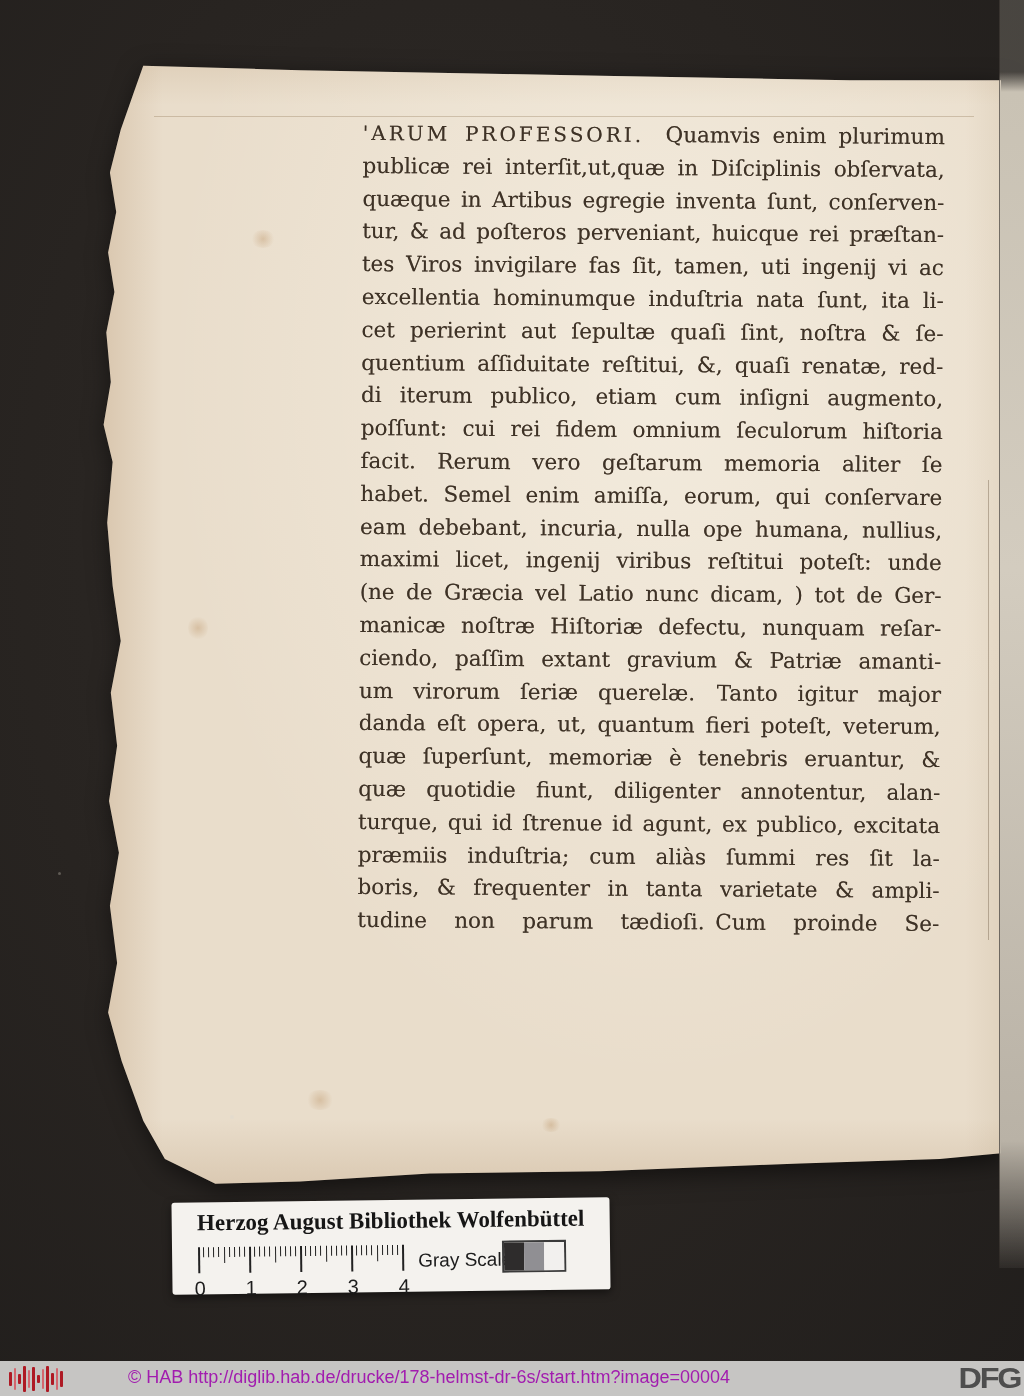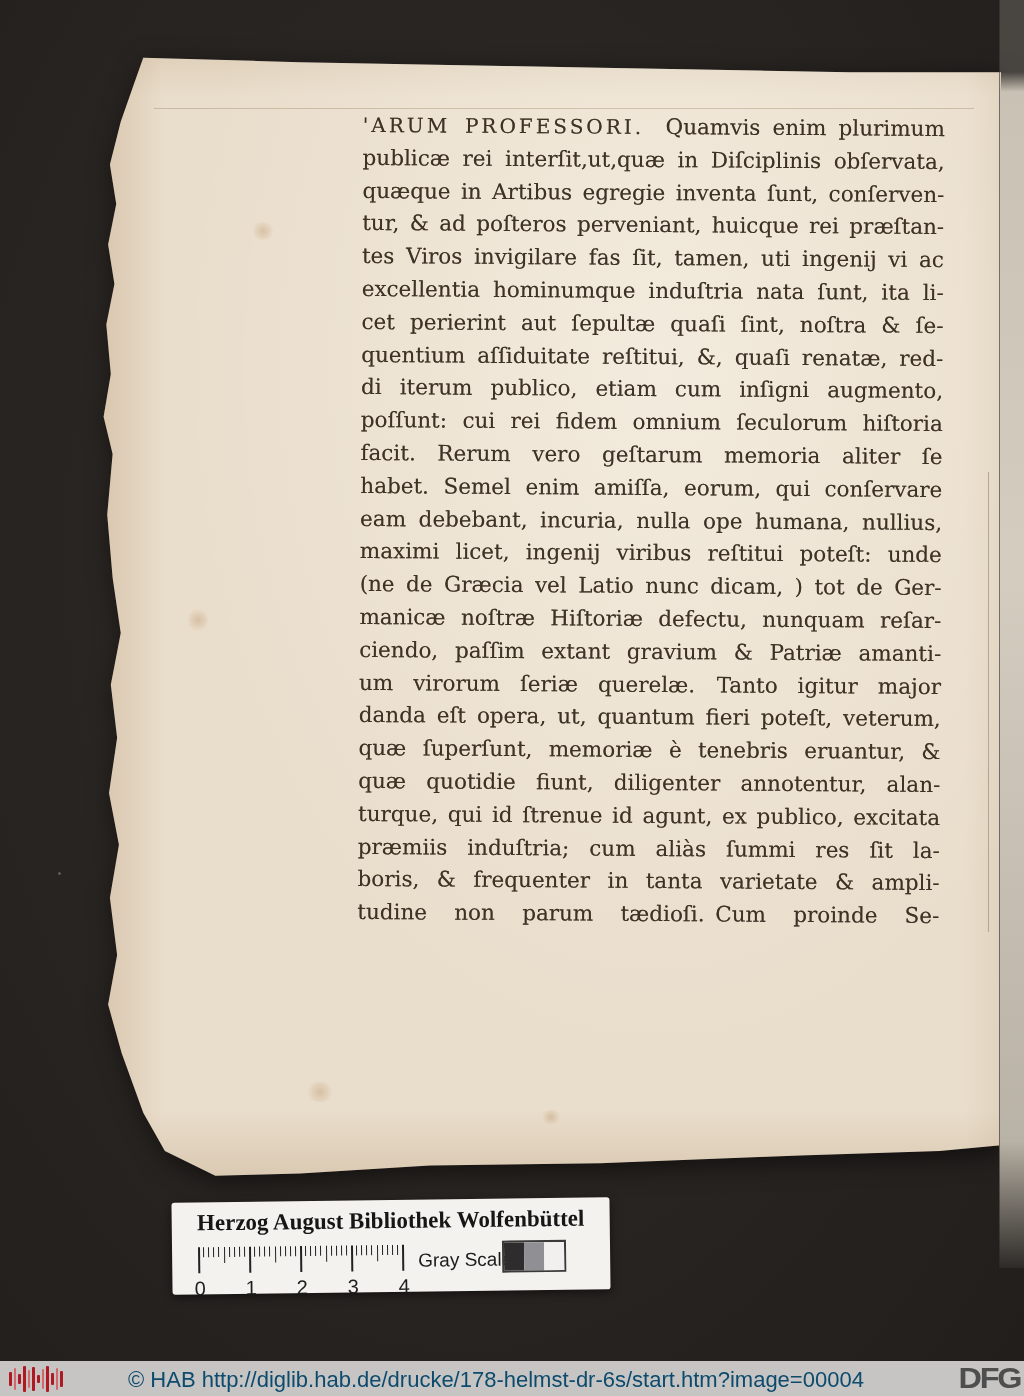--- a/index.html
+++ b/index.html
@@ -2,21 +2,21 @@
 <html><head>
 <meta charset="utf-8">
 <style>
   html,body{margin:0;padding:0;}
   body{
     width:1024px;height:1396px;position:relative;overflow:hidden;
     background:radial-gradient(ellipse at 45% 40%, #2f2b28 0%, #282421 55%, #211e1c 100%);
     font-family:"Liberation Sans", sans-serif;
   }
   
-  .paper-wrap{position:absolute;left:100px;top:52px;width:901px;height:1126px;
+  .paper-wrap{position:absolute;left:100px;top:60px;width:901px;height:1126px;
     filter:drop-shadow(3px 6px 12px rgba(0,0,0,.55));}
   .paper{
     position:absolute;inset:0;
     background:
       radial-gradient(ellipse at 62% 28%, rgba(255,252,243,.45), rgba(255,252,243,0) 62%),
       linear-gradient(90deg, rgba(158,113,66,.22), rgba(158,113,66,0) 7%),
       linear-gradient(270deg, rgba(150,120,80,.10), rgba(150,120,80,0) 4%),
       linear-gradient(0deg, rgba(150,108,62,.18), rgba(150,108,62,0) 6%),
       linear-gradient(180deg, rgba(160,122,76,.14), rgba(160,122,76,0) 4%),
       #e9ddcb;
@@ -70,21 +70,21 @@
   .gs-swatches{position:absolute;left:330px;top:42px;display:flex;
     border:2px solid #3a3a3a;}
   .gs-swatches span{display:block;width:20px;height:28px;}
   
   .footer-bar{position:absolute;left:0;bottom:0;width:1024px;height:35px;
     background:#c6c5c3;}
   .hab-logo{position:absolute;left:9px;top:3px;height:29px;display:flex;
     align-items:center;gap:2px;}
   .hab-logo i{display:block;width:3px;background:#ae1a24;border-radius:1px;}
   .hab-logo i.lt{background:#d4666e;width:2px;}
-  .footer-text{position:absolute;left:128px;top:6px;font-size:22px;color:#0c4a6e;}
+  .footer-text{position:absolute;left:128px;top:6px;font-size:18px;color:#a21caf;}
   .dfg-logo{position:absolute;right:4px;top:0px;font-size:30px;font-weight:bold;
     color:#4e4e4e;letter-spacing:-2px;transform:scaleX(1.08);transform-origin:right;}
   .speck{position:absolute;border-radius:50%;background:rgba(225,218,205,.75);}
 </style>
 </head>
 <body>
 
 <div class="paper-wrap">
   <div class="paper">
     <div class="crease"></div>

